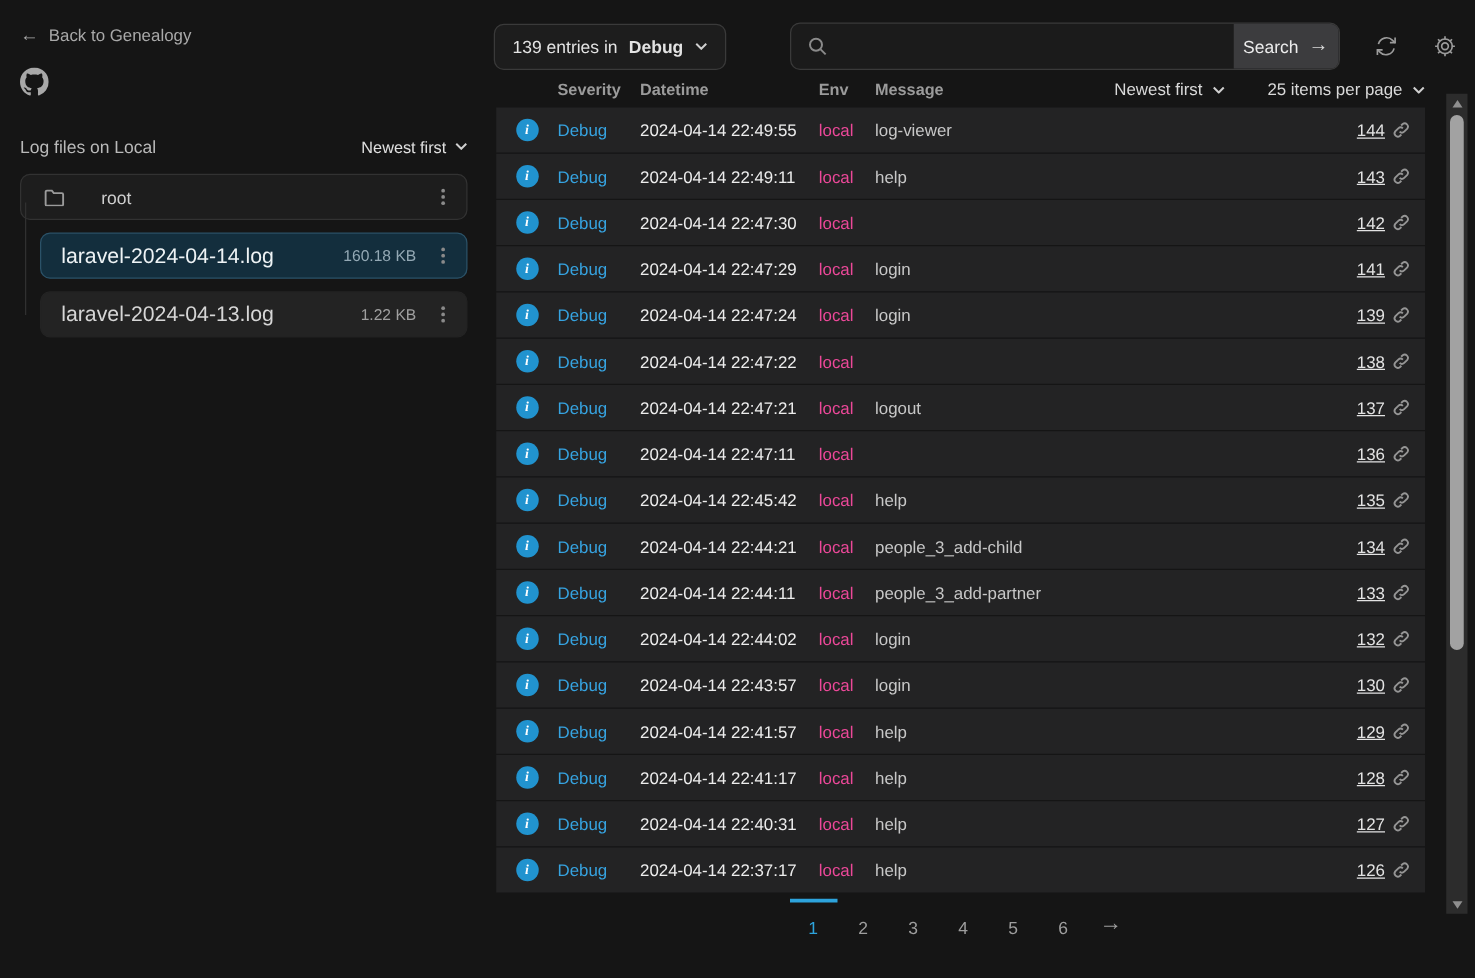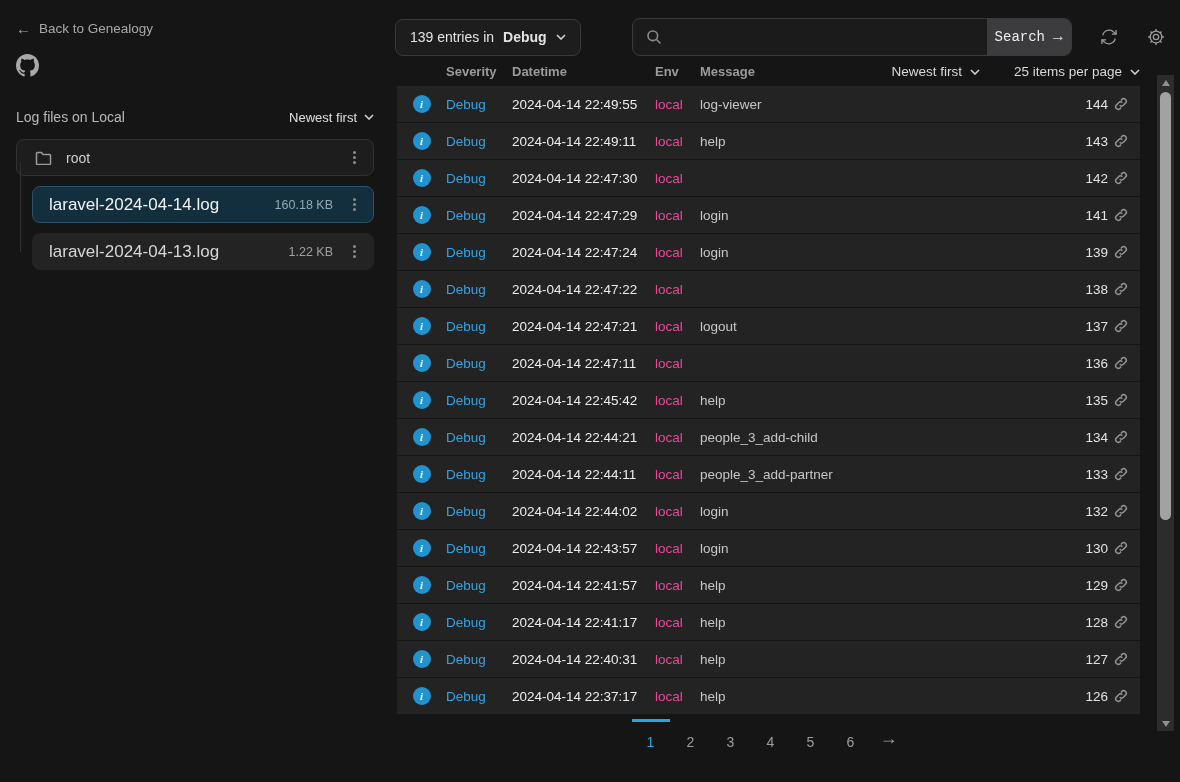--- a/index.html
+++ b/index.html
@@ -17,21 +17,21 @@
   .app-title-row { display:flex; align-items:center; gap:14px; margin-top:14px; }
   .app-title { color:#2da3dc; font-size:26px; font-weight:bold; letter-spacing:.2px; }
   .gh-icon { width:23px; height:23px; fill:#a8a8a8; margin-top:3px; }
   .files-header-row { display:flex; align-items:center; justify-content:space-between; margin-top:32px;gap:16px; }
   .files-header { color:#b9b9b9; font-size:14px; }
   .sort-dd { display:flex; align-items:center; gap:7px; color:#e0e0e0; font-size:13px; cursor:pointer; }
   .chev { width:10px; height:6px; stroke:#cfcfcf; fill:none; stroke-width:1.6; }
   .folder-row {
     margin-top:14px; height:37px; border-radius:8px;
     background:#1d1d1d; border:1px solid #323232;
-    display:flex; align-items:center; padding:0 12px 0 18px; cursor:pointer;
+    display:flex; align-items:center; padding:0 12px 0 18px; cursor:pointer;gap:15px;
   }
   .folder-icon { width:17px; height:14px; stroke:#9b9b9b; fill:none; stroke-width:1.5; }
   .folder-name { color:#cfcfcf; font-size:14px; margin-left:14px; flex:1; }
   .kebab { width:14px; height:16px; position:relative; cursor:pointer; display:flex; align-items:center; justify-content:center; }
   .kebab i { width:3px; height:3px; border-radius:50%; background:#8a8a8a; display:block; box-shadow:0 -5px 0 #8a8a8a, 0 5px 0 #8a8a8a; }
   .tree-line { position:absolute; left:20px; top:162px; width:1px; height:90px; background:#303030; }
   .file-item {
     margin:10px 0 0 16px; height:37px; border-radius:8px; background:#232323;
     border:1px solid #232323; display:flex; align-items:center; padding:0 12px 0 16px; cursor:pointer;
   }
@@ -54,21 +54,21 @@
   }
   .search-icon-wrap { display:flex; align-items:center; padding-left:13px; }
   .search-icon { width:16px; height:16px; stroke:#8a8a8a; fill:none; stroke-width:1.6; }
   .search-input {
     flex:1; background:transparent; border:none; outline:none; color:#e3e3e3;
     font-size:14px; padding:0 10px; font-family:"Liberation Sans", sans-serif;
   }
   .search-btn {
     width:84px; background:#3c3c3e; border:none; color:#ececec; font-size:14px;
     display:flex; align-items:center; justify-content:center; gap:8px; cursor:pointer;
-    font-family:Liberation Mono, monospace;
+    font-family:Liberation Sans, sans-serif;
   }
   .search-btn .arrow { font-size:16px; color:#d9d9d9; }
   .tb-icon-btn { background:none; border:none; cursor:pointer; margin-left:27px; padding:0; display:flex; }
   .tb-icon-btn svg { width:20px; height:20px; stroke:#9b9b9b; fill:none; stroke-width:1.6; }
   
   .tbl-header {
     margin:8px 0 7px 7px; width:743px; display:grid;
     grid-template-columns:49px 66px 143px 45px 70px 1fr; align-items:center;
     color:#9b9b9b; font-size:13px; font-weight:bold;
   }
@@ -82,21 +82,21 @@
   .cell-icon { display:flex; justify-content:center; }
   .info-badge {
     width:18px; height:18px; border-radius:50%; background:#2193cf; color:#fff;
     font-size:11px; font-weight:bold; display:flex; align-items:center; justify-content:center;
     font-family:"Liberation Serif", serif; font-style:italic;
   }
   .cell-severity a, .cell-severity { color:#36a3e0; text-decoration:none; }
   .cell-datetime { color:#ededed; }
   .cell-env { color:#ec4899; }
   .cell-message { color:#c7c7c7; }
-  .cell-index { color:#e3e3e3; text-align:right; padding-right:6px; }
+  .cell-index { color:#e3e3e3; text-align:right; padding-right:6px;text-decoration:underline; }
   .cell-link { display:flex; justify-content:flex-start; }
   .link-icon { width:14px; height:14px; stroke:#959595; fill:none; stroke-width:1.7; }
   
   .pagination { margin-top:5px; width:743px; margin-left:7px; display:flex; justify-content:center; align-items:flex-start; gap:2px; }
   .page-btn {
     min-width:38px; height:34px; background:none; border:none; border-top:3px solid transparent;
     color:#9e9e9e; font-size:14px; cursor:pointer; padding-top:9px; text-align:center;
     font-family:"Liberation Sans", sans-serif;
   }
   .page-btn.active { color:#2da3dc; border-top:3px solid #2da3dc; }

